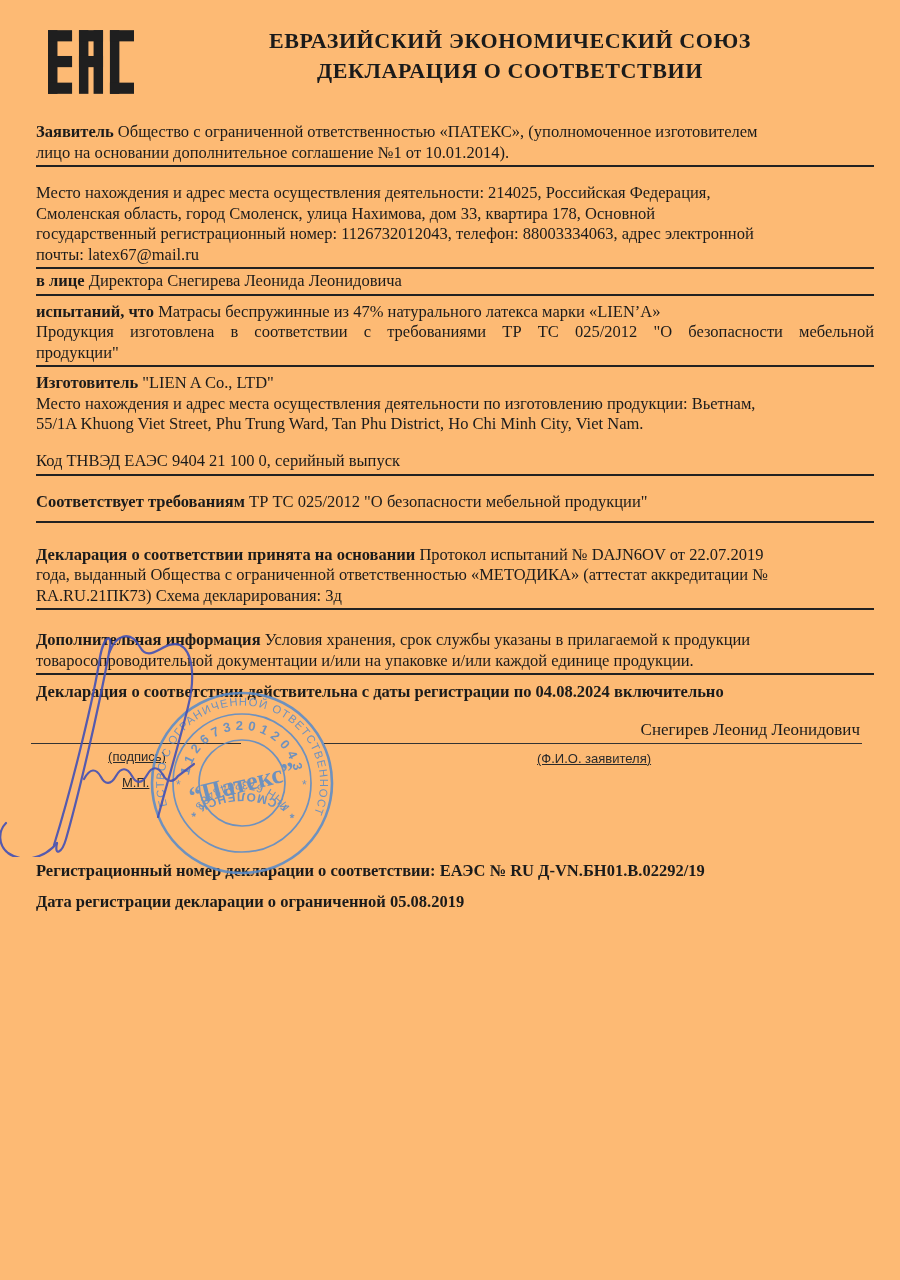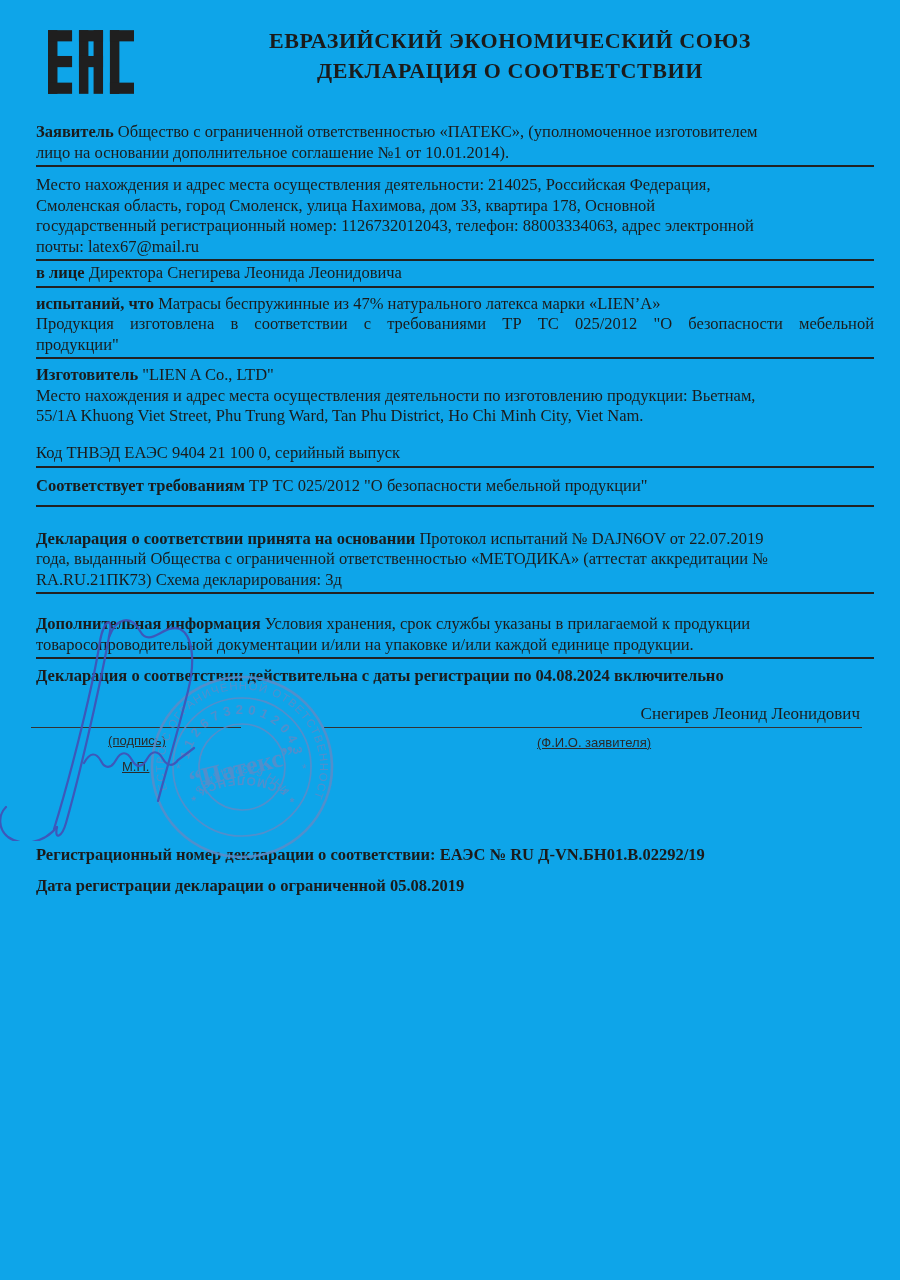--- a/index.html
+++ b/index.html
@@ -1,29 +1,29 @@
 <!DOCTYPE html>
 <html><head>
 <meta charset="utf-8">
 <style>
   html,body{margin:0;padding:0;background:#e8e8e8;}
-  .page{position:relative;width:900px;height:1280px;background:#0ea5e9;margin:0 auto;
+  .page{position:relative;width:900px;height:1280px;background:#fdba74;margin:0 auto;
         font-family:"Liberation Serif","DejaVu Serif",serif;color:#1b1b1b;overflow:hidden;}
   
   .eac-logo{position:absolute;left:48px;top:24px;}
   .titles{position:absolute;left:170px;right:50px;top:26px;text-align:center;}
   .title-line{font-weight:bold;font-size:22px;line-height:30px;letter-spacing:.6px;}
   
   .content{position:absolute;left:36px;top:122px;width:838px;font-size:16.5px;line-height:20.5px;}
   .blk{margin:0;}
   .rule{border-bottom:2px solid #222;}
   .line{white-space:nowrap;}
   b{font-weight:bold;}
   .jl{text-align:justify;text-align-last:justify;}
-  .pt2{padding-top:2px}.pt5{padding-top:8px}.pt6{padding-top:6px}.pt7{padding-top:7px}
+  .pt2{padding-top:2px}.pt5{padding-top:16px}.pt6{padding-top:6px}.pt7{padding-top:7px}
   .pt16{padding-top:16px}.pt20{padding-top:20px}.pt22{padding-top:22px}
   .pb2{padding-bottom:2px}.pb3{padding-bottom:3px}.pb8{padding-bottom:8px}
   
   .sig-block{position:relative;height:150px;}
   .sig-name{position:absolute;right:14px;top:17px;font-size:17px;}
   .sig-line-left{position:absolute;left:-5px;top:40px;width:210px;border-top:1.6px solid #333;}
   .sig-line-right{position:absolute;left:288px;top:40px;width:538px;border-top:1.6px solid #333;}
   .cap{font-family:"Liberation Sans","DejaVu Sans",sans-serif;font-size:13px;color:#2a2a2a;text-decoration:underline;}
   .cap-podpis{position:absolute;left:58px;top:44px;width:86px;text-align:center;}
   .cap-fio{position:absolute;left:501px;top:46px;}

